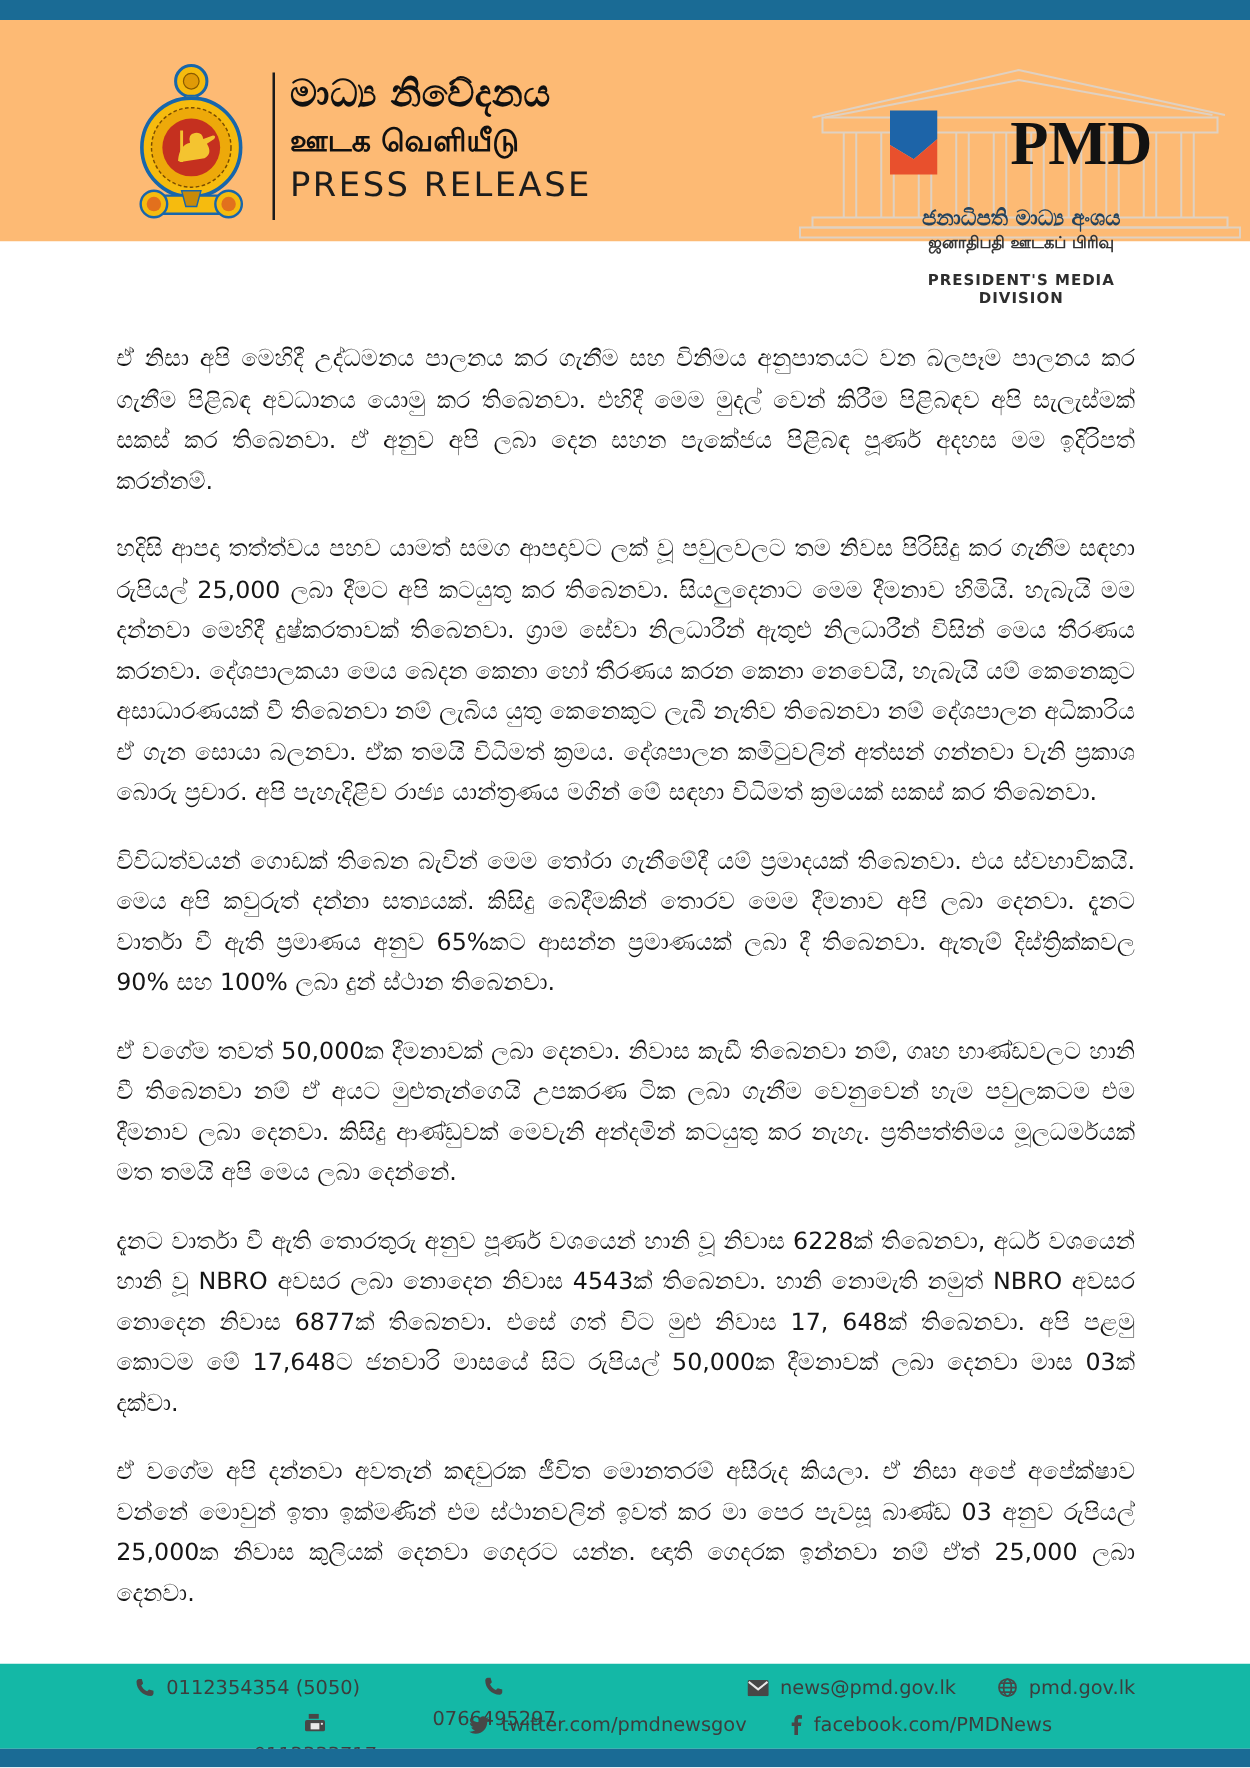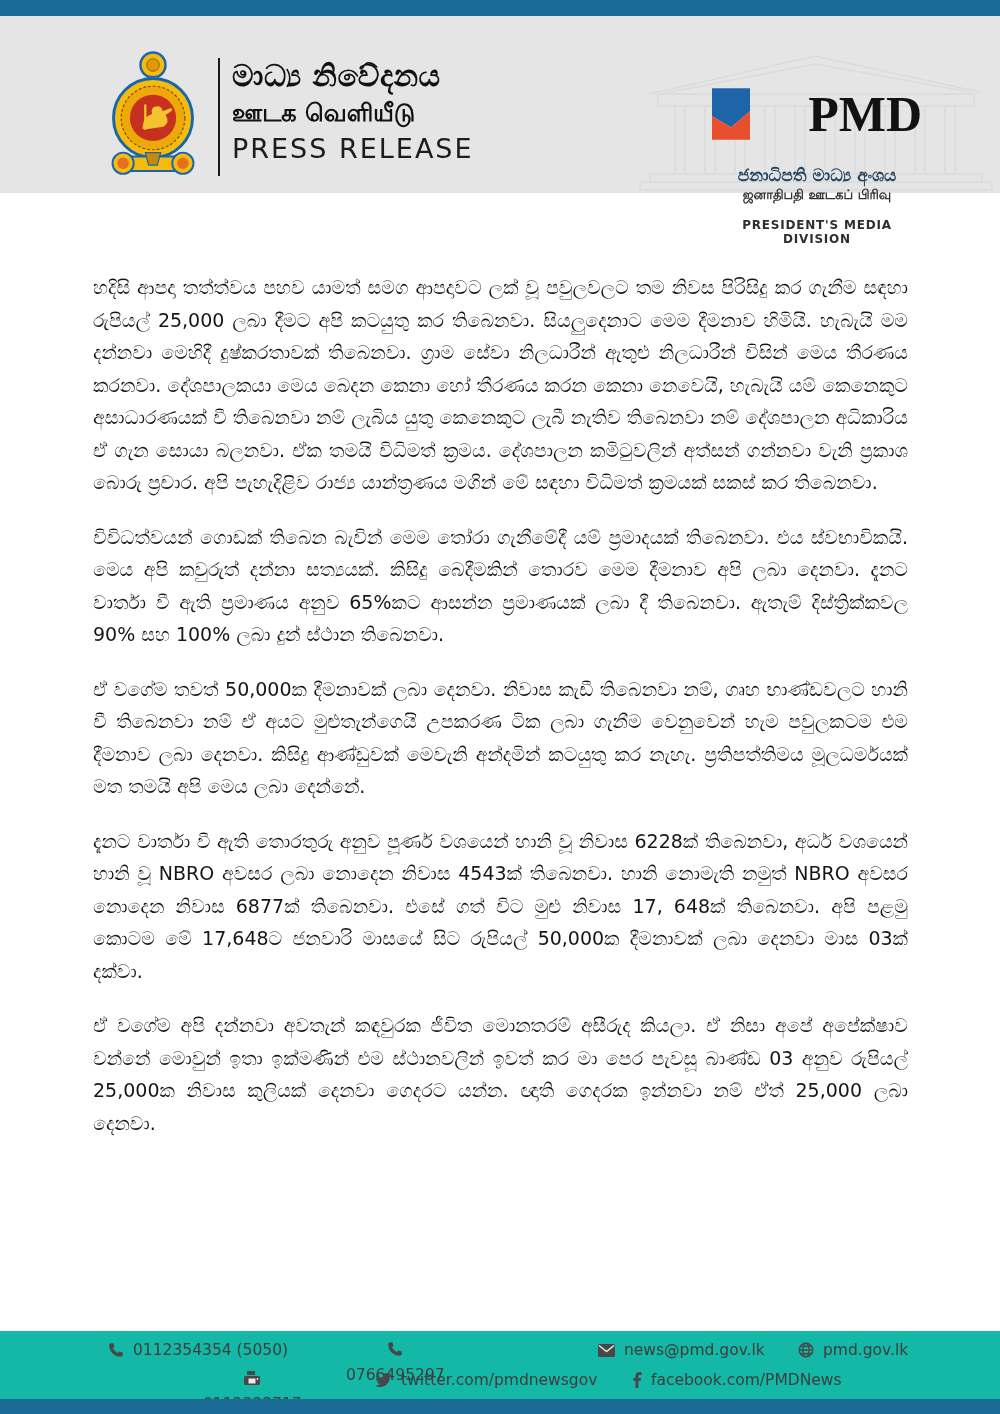--- a/index.html
+++ b/index.html
@@ -6,21 +6,21 @@
   .page{
     position:relative;width:1000px;height:1414px;margin:0 auto;
     background:#ffffff;overflow:hidden;
     font-family:"DejaVu Sans","Liberation Sans",sans-serif;
   }
   
   .topbar{position:absolute;top:0;left:0;width:1000px;height:16px;background:#1a6b95;}
   .bottombar{position:absolute;bottom:0;left:0;width:1000px;height:15px;background:#1a6b95;}
 
   
-  .header{position:absolute;top:16px;left:0;width:1000px;height:177px;background:#e5e5e5;}
+  .header{position:absolute;top:16px;left:0;width:1000px;height:177px;background:#fdba74;}
   .building-art{position:absolute;right:0;top:18px;opacity:.75;}
 
   .emblem{position:absolute;left:100px;top:34px;}
   .header-divider{position:absolute;left:218px;top:42px;width:2px;height:118px;background:#1b1b1b;}
 
   .title-block{position:absolute;left:232px;top:42px;line-height:1.18;color:#111;}
   .title-sinhala{font-size:30px;font-weight:600;letter-spacing:.5px;}
   .title-tamil{font-size:24px;font-weight:600;margin-top:6px;}
   .title-english{font-size:27px;font-weight:400;letter-spacing:2px;margin-top:5px;color:#1c1c1c;}
 
@@ -123,20 +123,21 @@
         </svg>
         <span class="pmd-acronym">PMD</span>
       </div>
       <div class="org-sinhala">ජනාධිපති මාධ්‍ය අංශය</div>
       <div class="org-tamil">ஜனாதிபதி ஊடகப் பிரிவு</div>
       <div class="org-english">PRESIDENT'S MEDIA DIVISION</div>
     </div>
   </div>
 
   <div class="content">
+    <p>ඒ නිසා අපි මෙහිදී උද්ධමනය පාලනය කර ගැනීම සහ විනිමය අනුපාතයට වන බලපෑම පාලනය කර ගැනීම පිළිබඳ අවධානය යොමු කර තිබෙනවා. එහිදී මෙම මුදල් වෙන් කිරීම පිළිබඳව අපි සැලැස්මක් සකස් කර තිබෙනවා.  ඒ අනුව අපි ලබා දෙන සහන පැකේජය පිළිබඳ පූර්ණ අදහස මම ඉදිරිපත් කරන්නම්.</p>
     <p>හදිසි ආපදා තත්ත්වය පහව යාමත් සමග ආපදාවට ලක් වූ පවුලවලට තම නිවස පිරිසිදු කර ගැනීම සඳහා රුපියල් 25,000 ලබා දීමට අපි කටයුතු කර තිබෙනවා. සියලුදෙනාට මෙම දීමනාව හිමියි. හැබැයි මම දන්නවා මෙහිදී දුෂ්කරතාවක් තිබෙනවා. ග්‍රාම සේවා  නිලධාරීන් ඇතුළු නිලධාරීන් විසින් මෙය තීරණය කරනවා. දේශපාලකයා මෙය බෙදන කෙනා හෝ තීරණය කරන කෙනා නෙවෙයි, හැබැයි යම් කෙනෙකුට අසාධාරණයක් වී තිබෙනවා නම් ලැබිය යුතු කෙනෙකුට ලැබී නැතිව තිබෙනවා නම් දේශපාලන අධිකාරිය ඒ ගැන සොයා බලනවා. ඒක තමයි විධිමත් ක්‍රමය. දේශපාලන කමිටුවලින් අත්සන් ගන්නවා වැනි ප්‍රකාශ බොරු ප්‍රචාර. අපි පැහැදිළිව රාජ්‍ය යාන්ත්‍රණය මගින් මේ සඳහා විධිමත් ක්‍රමයක් සකස් කර තිබෙනවා.</p>
     <p>විවිධත්වයන් ගොඩක් තිබෙන බැවින් මෙම තෝරා ගැනීමේදී යම් ප්‍රමාදයක් තිබෙනවා. එය ස්වභාවිකයි. මෙය අපි කවුරුත් දන්නා සත්‍යයක්. කිසිදු බෙදීමකින් තොරව මෙම දීමනාව අපි ලබා දෙනවා. දැනට වාර්තා වී ඇති ප්‍රමාණය අනුව 65%කට ආසන්න ප්‍රමාණයක් ලබා දී තිබෙනවා. ඇතැම් දිස්ත්‍රික්කවල 90% සහ 100% ලබා දුන් ස්ථාන තිබෙනවා.</p>
     <p>ඒ වගේම තවත් 50,000ක දීමනාවක් ලබා දෙනවා. නිවාස කැඩී තිබෙනවා නම්, ගෘහ භාණ්ඩවලට හානි වී තිබෙනවා නම් ඒ අයට මුළුතැන්ගෙයි උපකරණ ටික ලබා ගැනීම වෙනුවෙන් හැම පවුලකටම එම දීමනාව ලබා දෙනවා. කිසිදු ආණ්ඩුවක් මෙවැනි අන්දමින් කටයුතු කර නැහැ. ප්‍රතිපත්තිමය මූලධර්මයක් මත තමයි අපි මෙය ලබා දෙන්නේ.</p>
     <p>දැනට වාර්තා වී ඇති තොරතුරු අනුව පූර්ණ වශයෙන් හානි වූ නිවාස 6228ක් තිබෙනවා, අර්ධ වශයෙන් හානි වූ NBRO අවසර ලබා නොදෙන නිවාස 4543ක් තිබෙනවා. හානි නොමැති නමුත් NBRO අවසර නොදෙන නිවාස 6877ක් තිබෙනවා. එසේ ගත් විට මුළු නිවාස 17, 648ක් තිබෙනවා. අපි පළමු කොටම මේ 17,648ට ජනවාරි මාසයේ සිට රුපියල් 50,000ක දීමනාවක් ලබා දෙනවා මාස 03ක් දක්වා.</p>
     <p>ඒ වගේම අපි දන්නවා අවතැන් කඳවුරක ජීවිත මොනතරම් අසීරුද කියලා. ඒ නිසා අපේ අපේක්ෂාව වන්නේ මොවුන් ඉතා ඉක්මණින් එම ස්ථානවලින් ඉවත් කර  මා පෙර පැවසූ බාණ්ඩ 03 අනුව රුපියල් 25,000ක නිවාස කුලියක් දෙනවා ගෙදරට යන්න.  ඥාති ගෙදරක ඉන්නවා  නම් ඒත් 25,000 ලබා දෙනවා.</p>
   </div>
 
   <div class="footer">
 
     <div class="contact" style="left:108px;top:10px;">

